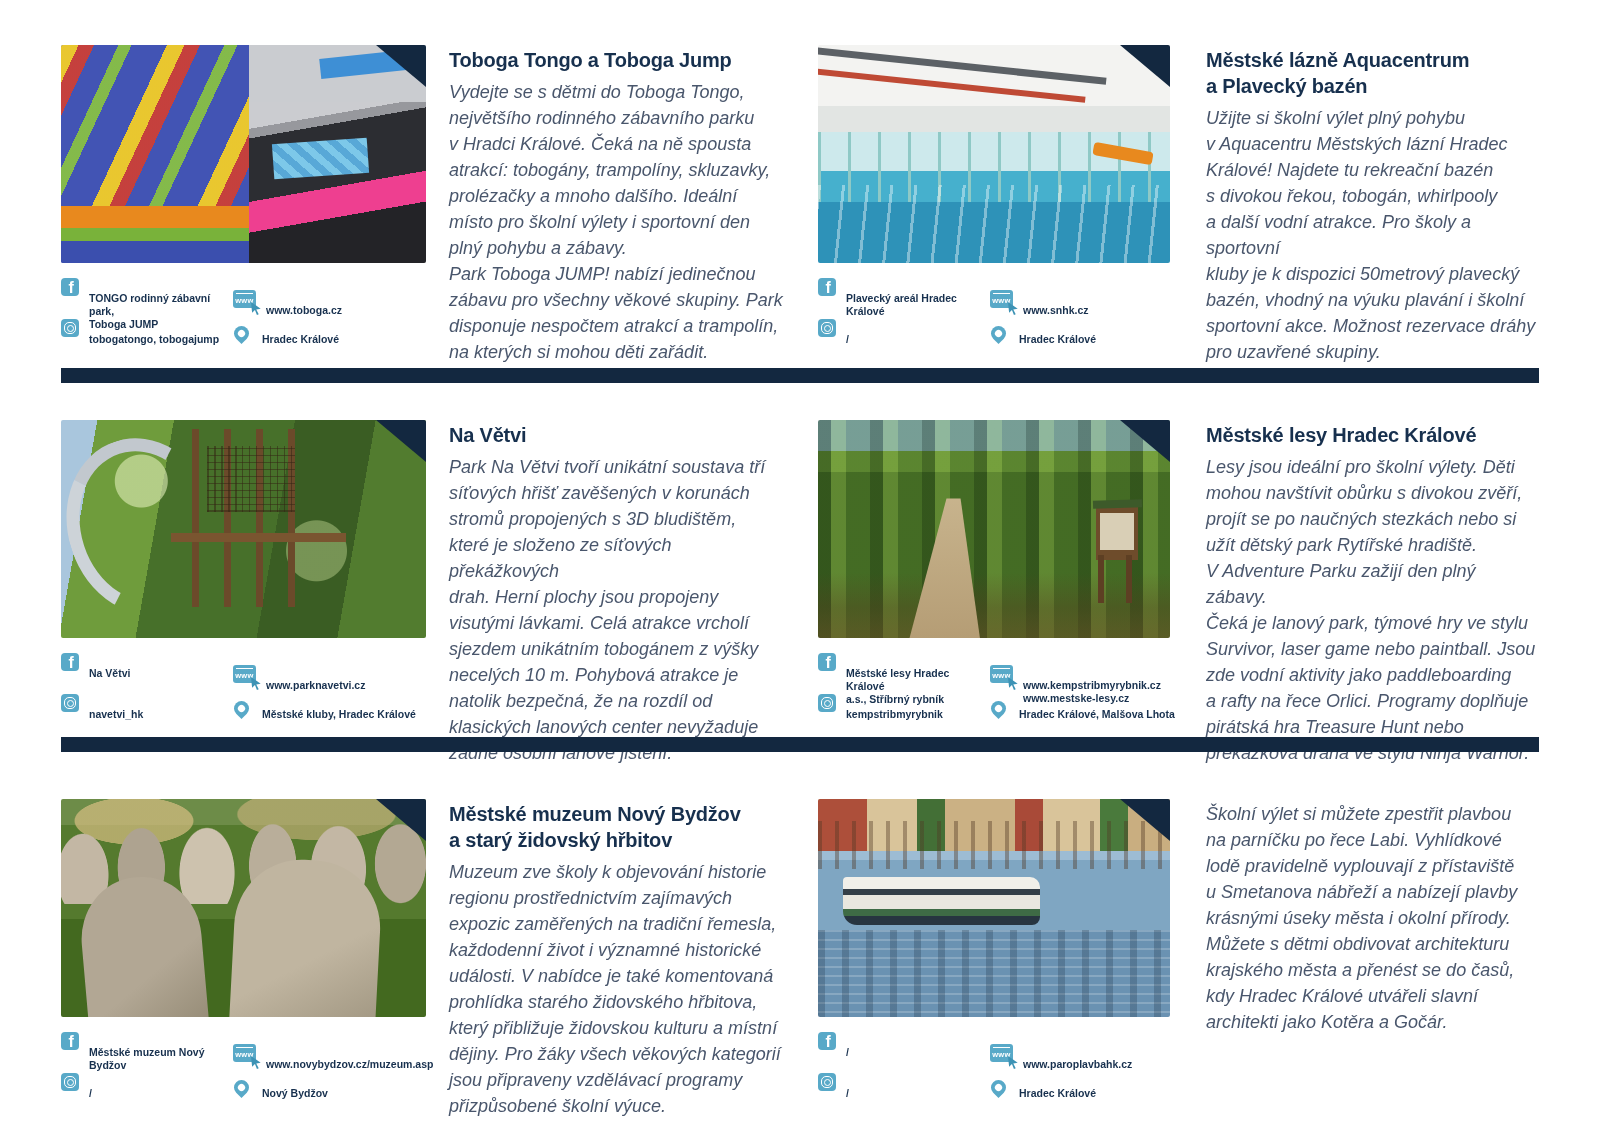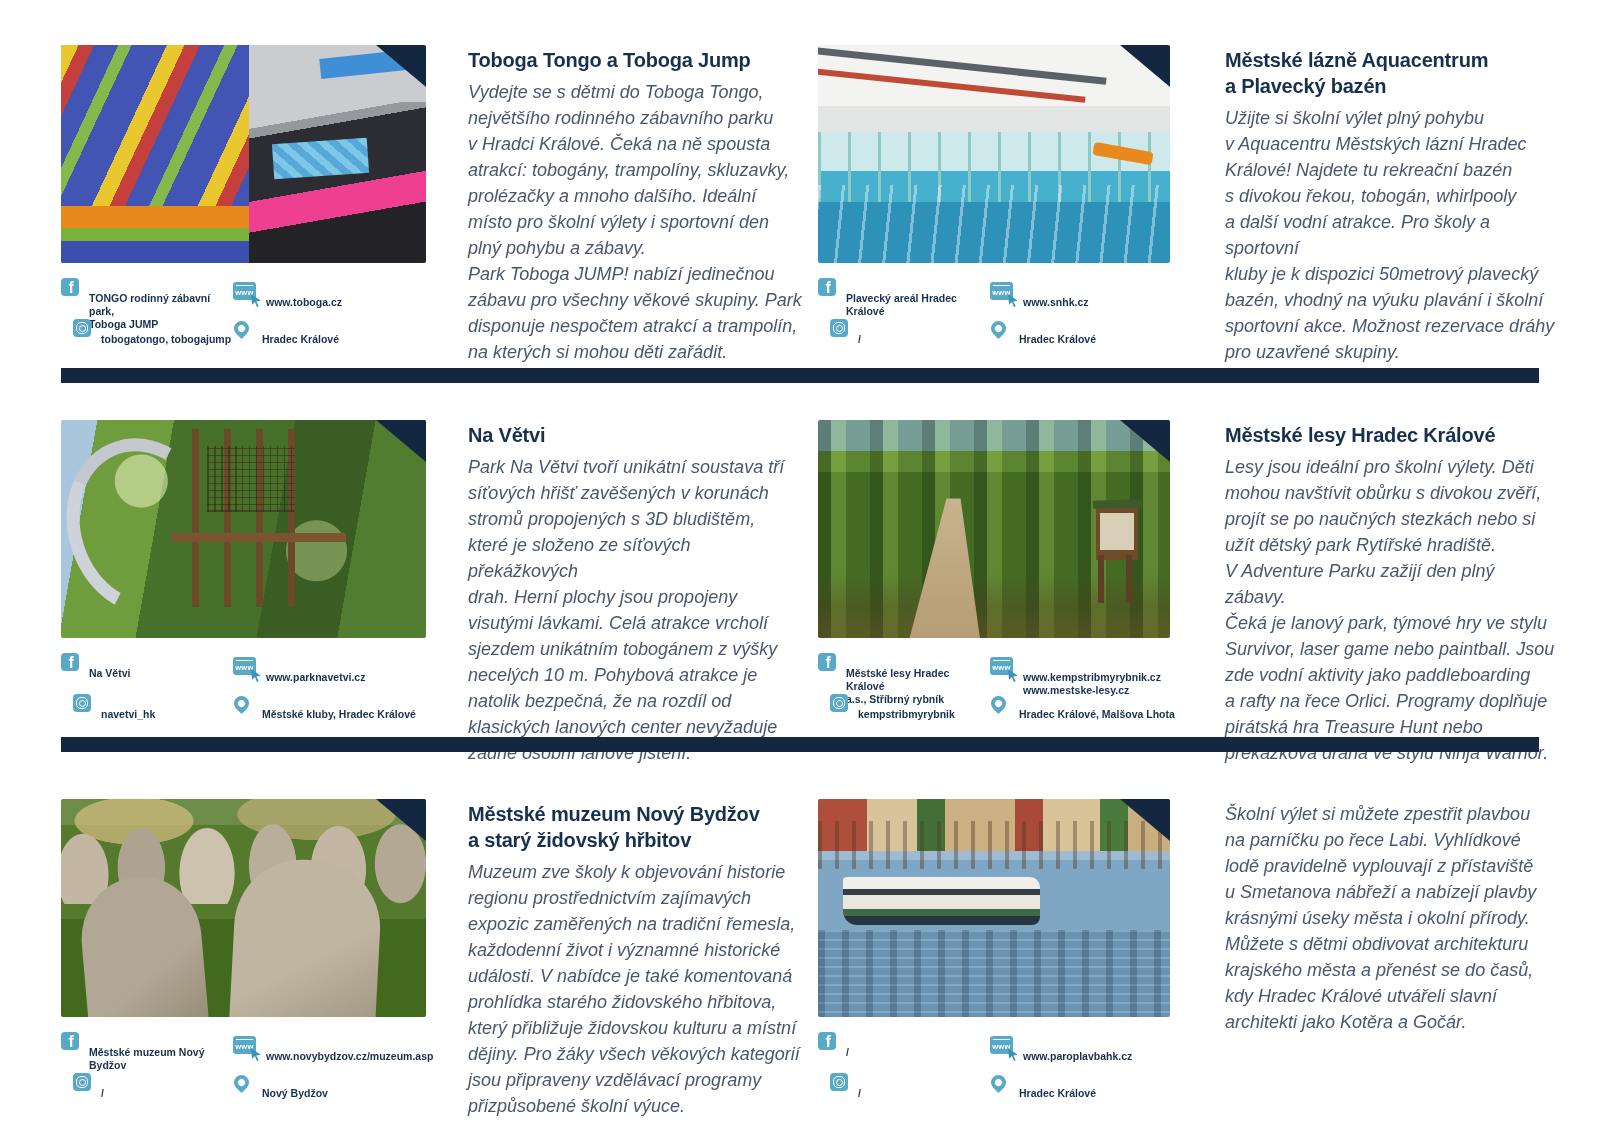--- a/index.html
+++ b/index.html
@@ -12,31 +12,31 @@
   .page{position:relative;width:1600px;height:1131px;background:#fff;overflow:hidden;
         font-family:"Liberation Sans",sans-serif;}
   .divider{position:absolute;left:61px;width:1478px;height:15px;background:var(--navy);}
   .cell{position:absolute;width:727px;height:300px;}
   .photo{position:absolute;left:0;top:0;width:365px;height:218px;overflow:hidden;border-radius:2px;}
   .c2 .photo{width:352px;}
   .art{position:absolute;display:block;}
   .fold{position:absolute;top:0;right:0;width:50px;height:42px;background:var(--navy);
         clip-path:polygon(0 0,100% 0,100% 100%);}
   
-  .tblock{position:absolute;left:407px;top:2px;width:334px;}
+  .tblock{position:absolute;left:388px;top:2px;width:334px;}
   .title{margin:0 0 6px 0;font-size:20px;font-weight:bold;line-height:26px;color:var(--title);
          white-space:pre-line;letter-spacing:-.2px;}
   .bodytxt{margin:0;font-size:18px;line-height:26px;color:var(--text);white-space:pre-line;font-style:italic;}
   
   .social{position:absolute;left:0;top:233px;width:365px;height:70px;}
   .srow{position:absolute;display:flex;gap:10px;align-items:flex-start;}
   .s-fb{left:0;top:0;width:170px;}
-  .s-ig{left:12px;top:41px;width:170px;}
-  .s-web{left:172px;top:4px;width:215px;}
-  .s-loc{left:172px;top:41px;width:215px;}
+  .s-ig{left:0;top:41px;width:170px;}
+  .s-web{left:172px;top:12px;width:215px;}
+  .s-loc{left:172px;top:41px;width:215px;align-items:center;}
   .slabel{font-size:10.5px;font-weight:bold;line-height:13px;color:var(--title);
           white-space:pre-line;margin-top:14px;}
   .icn{position:relative;flex:none;width:18px;height:18px;border-radius:4px;background:var(--teal);}
   .icn.fb i{position:absolute;left:56%;top:56%;transform:translate(-50%,-50%);
             font-style:normal;font-weight:bold;color:#fff;font-size:16px;line-height:1;}
   .icn.ig::before{content:"";position:absolute;inset:3.2px;border:1.6px solid #fff;border-radius:5px;}
   .icn.ig::after{content:"";position:absolute;left:5.8px;top:5.8px;width:5px;height:5px;
                  border:1.6px solid #fff;border-radius:50%;}
   .icn.www{width:23px;height:18px;border-radius:3px;}
   .icn.www::before{content:"";position:absolute;top:2.6px;left:2.6px;right:2.6px;height:1.4px;background:#fff;}

